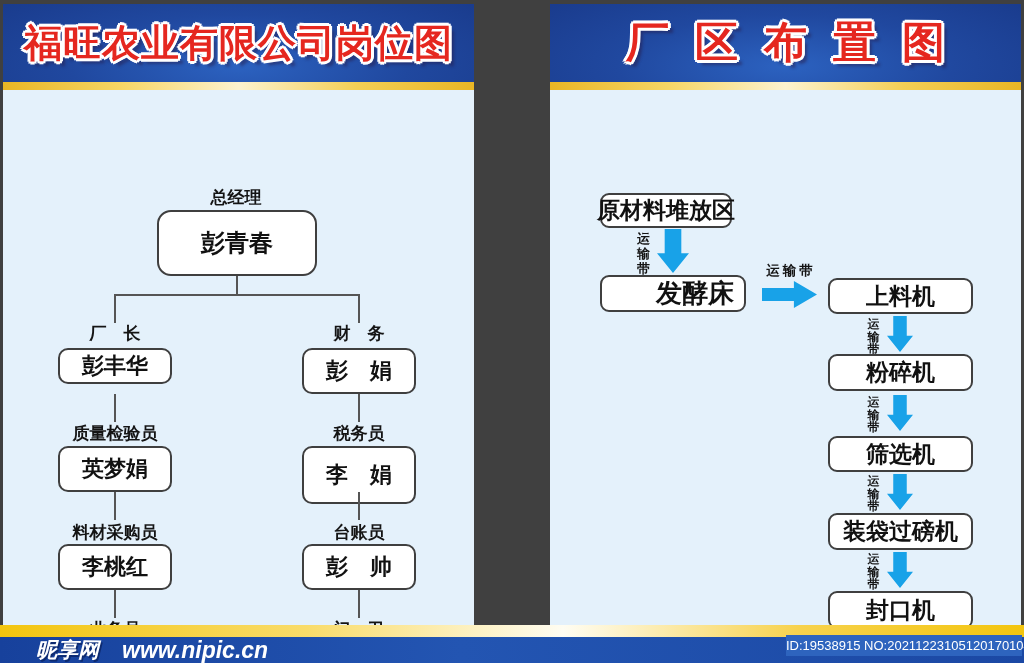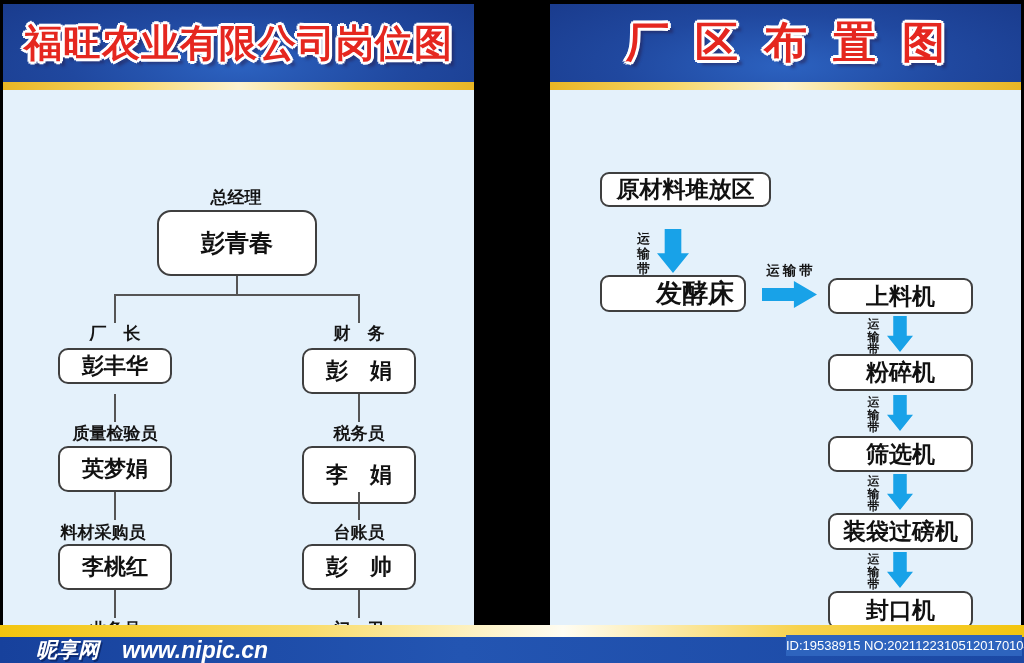--- a/index.html
+++ b/index.html
@@ -1,18 +1,18 @@
 <!DOCTYPE html>
 <html><head>
 <meta charset="utf-8">
 <style>
   * { margin:0; padding:0; box-sizing:border-box; }
   html,body { background:#ffffff; }
   body { font-family:"Liberation Sans","DejaVu Sans",sans-serif; }
-  .page { position:relative; width:1024px; height:663px; background:#000000; overflow:hidden; }
+  .page { position:relative; width:1024px; height:663px; background:#404040; overflow:hidden; }
 
   
   .panel { position:absolute; top:4px; width:471px; height:621px; }
   .panel-left  { left:3px; }
   .panel-right { left:550px; }
   .panel-header {
     position:absolute; left:0; top:0; width:100%; height:78px;
     background:radial-gradient(ellipse 65% 120% at 50% 80%, #2c62c0 0%, #20489f 55%, #1a3c8e 100%);
     display:flex; align-items:center; justify-content:center;
   }
@@ -116,21 +116,21 @@
       <div class="cline" style="left:355px; top:204px; width:2px; height:29px;"></div>
 
       <div class="role-label" style="left:32px; top:233px;">厂　长</div>
       <div class="org-box" style="left:55px; top:258px; width:114px; height:36px;">彭丰华</div>
       <div class="cline" style="left:111px; top:304px; width:2px; height:28px;"></div>
 
       <div class="role-label" style="left:32px; top:333px;">质量检验员</div>
       <div class="org-box" style="left:55px; top:356px; width:114px; height:46px;">英梦娟</div>
       <div class="cline" style="left:111px; top:402px; width:2px; height:28px;"></div>
 
-      <div class="role-label" style="left:20px; top:432px;">料材采购员</div>
+      <div class="role-label" style="left:32px; top:432px;">料材采购员</div>
       <div class="org-box" style="left:55px; top:454px; width:114px; height:46px;">李桃红</div>
       <div class="cline" style="left:111px; top:500px; width:2px; height:28px;"></div>
 
       <div class="role-label" style="left:32px; top:529px;">业务员</div>
       <div class="org-box" style="left:55px; top:551px; width:114px; height:47px;">彭文慧</div>
 
       <div class="role-label" style="left:276px; top:233px;">财　务</div>
       <div class="org-box" style="left:299px; top:258px; width:114px; height:46px;">彭　娟</div>
       <div class="cline" style="left:355px; top:304px; width:2px; height:28px;"></div>
 
@@ -147,21 +147,21 @@
     </div>
   </section>
 
   <section class="panel panel-right">
     <header class="panel-header">
       <h1 class="poster-title title-flow">厂区布置图</h1>
     </header>
     <div class="gold-stripe"></div>
     <div class="panel-body">
 
-      <div class="flow-box" style="left:50px; top:82px; width:171px; height:35px;">原材料堆放区</div>
+      <div class="flow-box" style="left:50px; top:103px; width:132px; height:35px;">原材料堆放区</div>
 
       <div class="conveyor-v" style="left:86px; top:141px;">运输带</div>
       <div class="arrow-down" style="left:107px; top:139px; width:32px; height:44px;"></div>
 
       <div class="flow-box big" style="left:50px; top:185px; width:146px; height:37px;">发酵床</div>
 
       <div class="conveyor-h" style="left:210px; top:172px; width:62px;">运输带</div>
       <div class="arrow-right" style="left:212px; top:191px; width:55px; height:27px;"></div>
 
       <div class="flow-box" style="left:278px; top:188px; width:145px; height:36px;">上料机</div>

